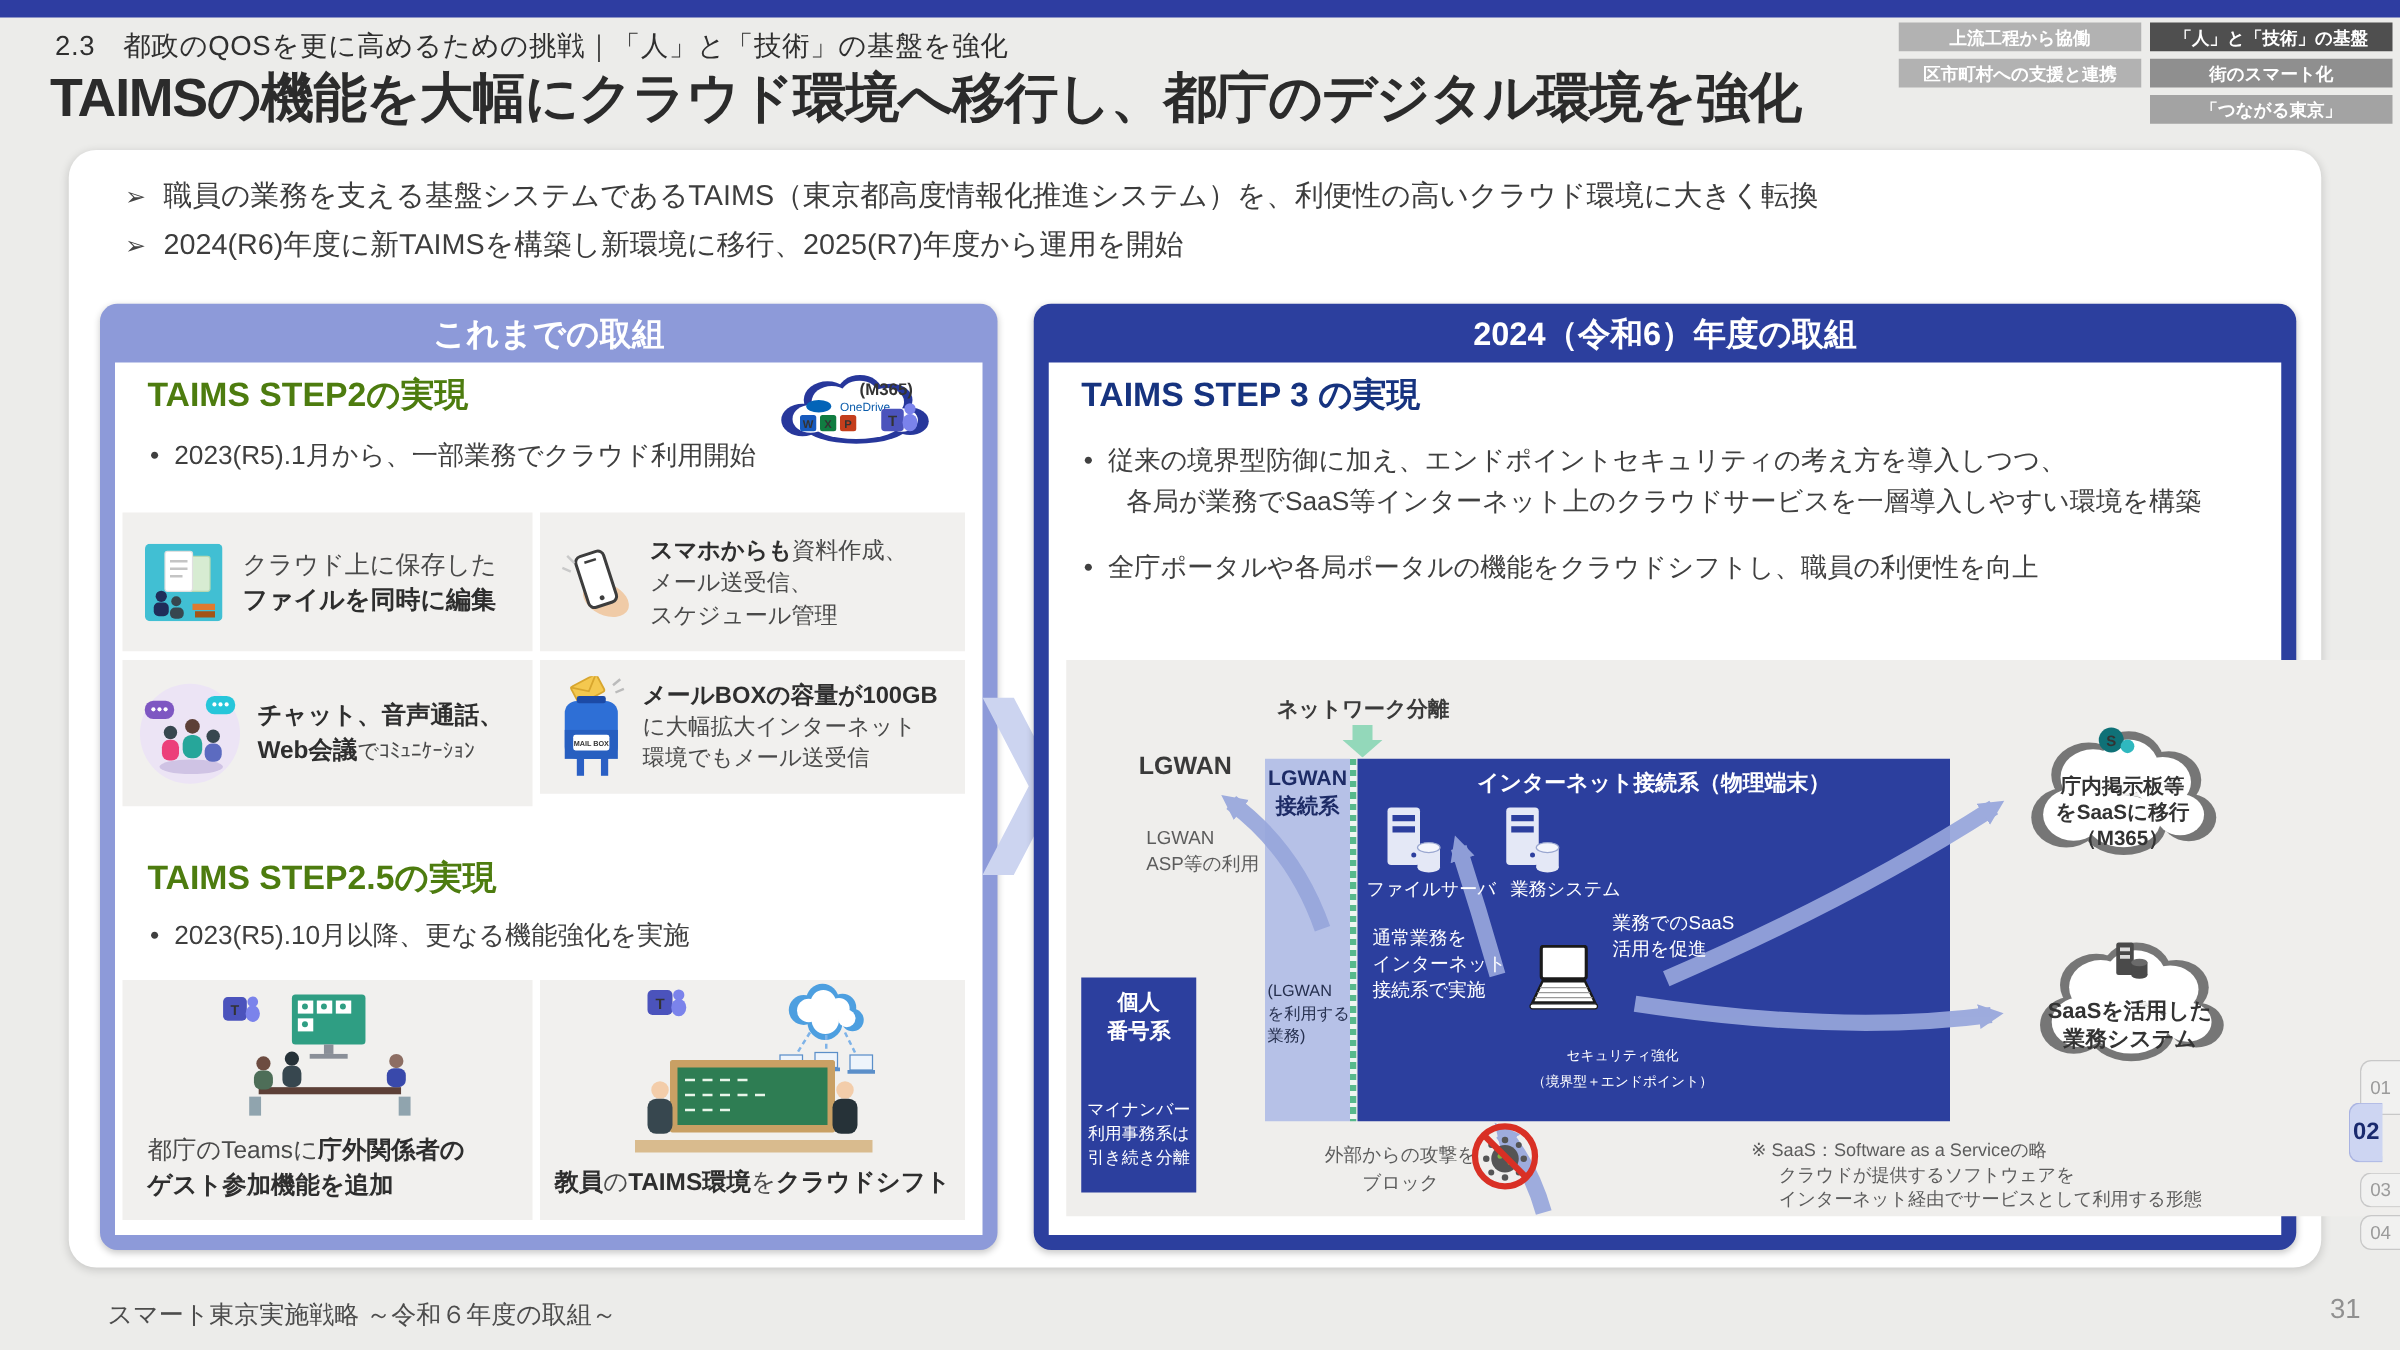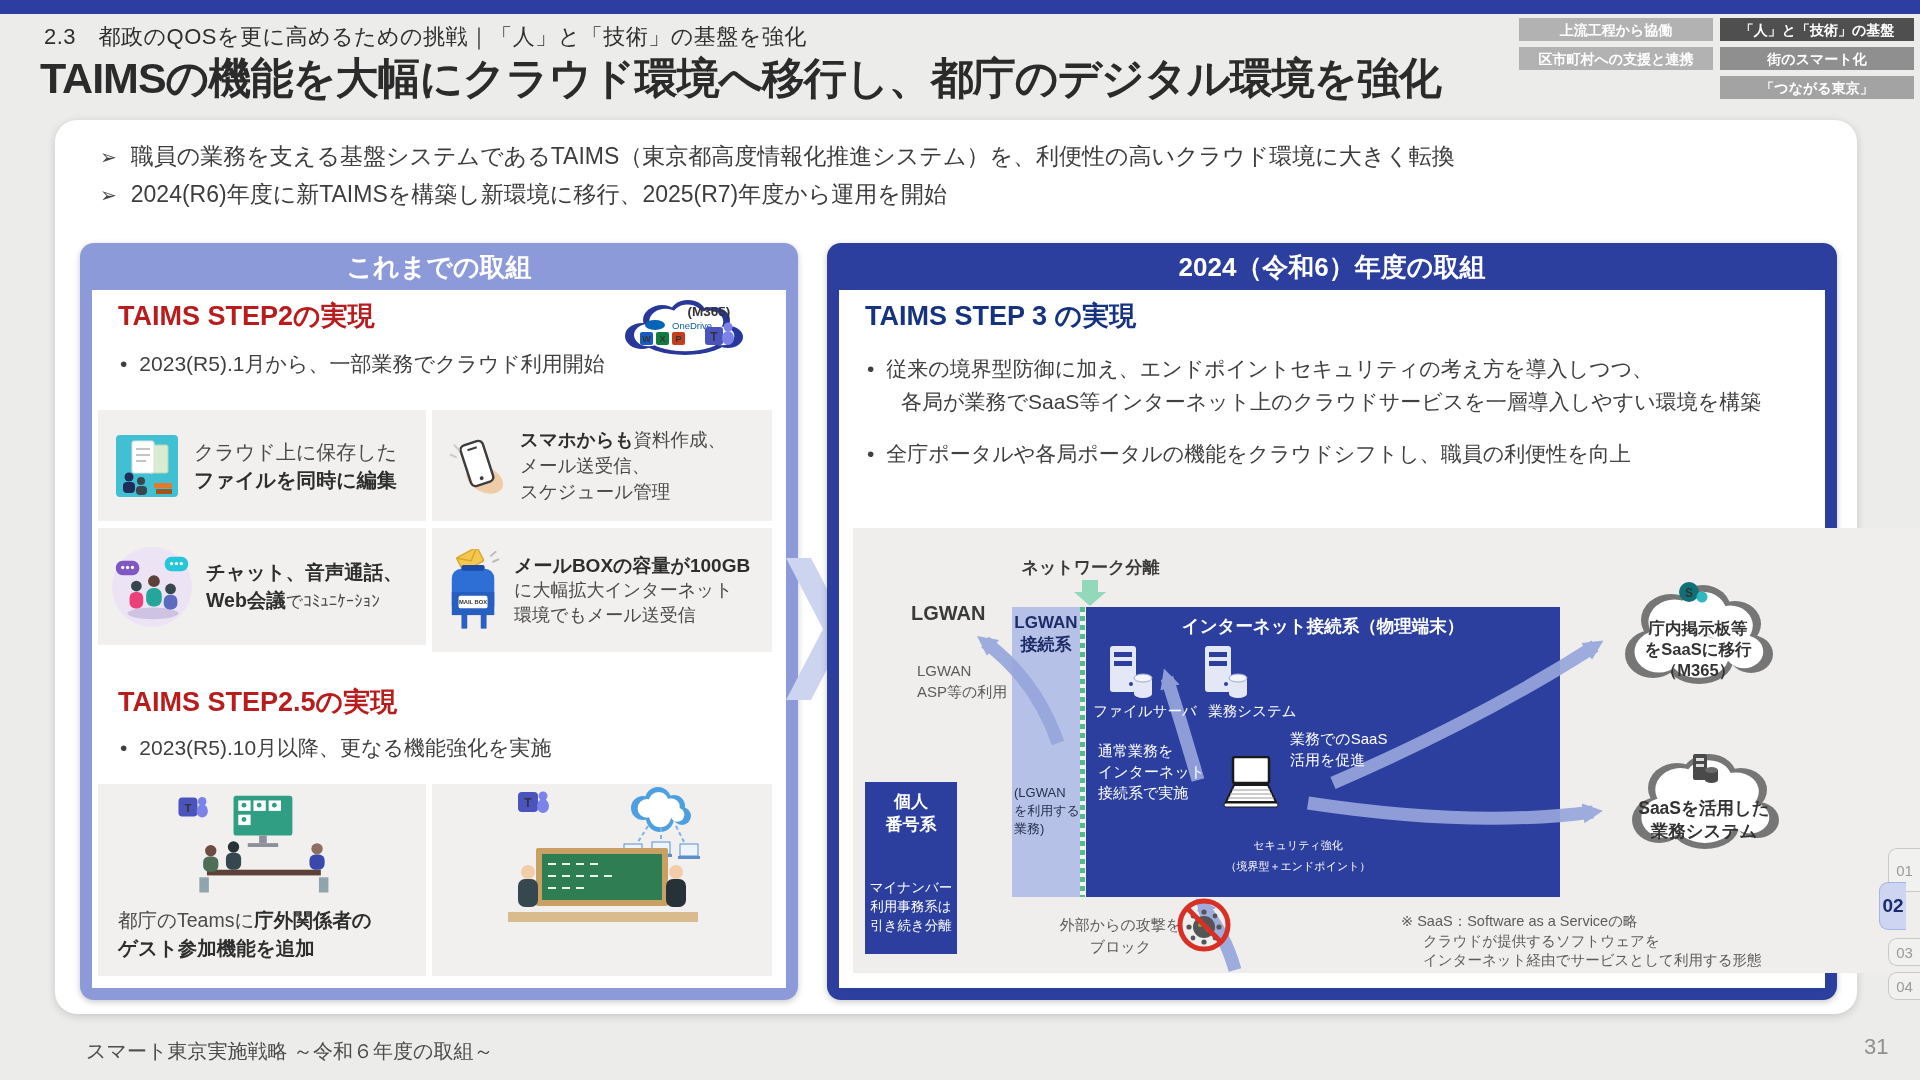--- a/index.html
+++ b/index.html
@@ -13,21 +13,21 @@
   .pagetitle{left:40px;top:50px;font-size:43px;font-weight:700;color:#2b2b2b;letter-spacing:-1px;}
   .badge{height:23px;line-height:24px;width:194px;text-align:center;color:#fff;font-size:14px;font-weight:700;}
   .maincard{left:55px;top:120px;width:1802px;height:894px;background:#fff;border-radius:22px;box-shadow:0 2px 8px rgba(0,0,0,.16);}
   .intro{left:100px;top:138px;font-size:23px;color:#3d3d3d;line-height:37px;}
   .intro .il::before{content:"➢";margin-right:14px;font-size:20px;color:#444;}
   .panel{border-radius:14px;box-shadow:0 2px 6px rgba(0,0,0,.22);}
   .panel-l{left:80px;top:243px;width:718px;height:757px;background:#8d9ad9;}
   .panel-r{left:827px;top:243px;width:1010px;height:757px;background:#2c3f9e;}
   .panel-head{left:0;top:0;width:100%;height:47px;line-height:49px;text-align:center;color:#fff;font-size:26px;font-weight:700;}
   .panel-body{left:12px;top:47px;right:12px;bottom:12px;background:#fff;}
-  .steph{font-size:27px;font-weight:700;color:#b91c1c;}
+  .steph{font-size:27px;font-weight:700;color:#4d7c0f;}
   .steph3{font-size:27px;font-weight:700;color:#16337f;}
   .dot::before{content:"•";margin-right:12px;}
   .gcard{position:absolute;background:#f1f0ee;display:flex;align-items:center;box-sizing:border-box;padding-left:18px;gap:16px;}
   .ct{font-size:20px;line-height:28px;color:#4a4a4a;}
   .ct .b{color:#2e2e2e;}
   .tall{position:absolute;background:#f1f0ee;}
   .diag{background:#efeeec;}
   .dg-t{position:absolute;color:#3a3a3a;}
   .wt{color:#fff;}
   .gy{color:#5c5c5c;}
@@ -157,21 +157,21 @@
             <rect x="37" y="44" width="16" height="19" rx="7" fill="#26a69a"></rect>
           <circle cx="62" cy="45" r="5.5" fill="#37474f"></circle>
             <rect x="55" y="51" width="14" height="15" rx="6" fill="#5c6bc0"></rect>
         </svg>
         <div class="ct" style="font-size:19.5px;">
           <div class="nw b">チャット、音声通話、</div>
           <div class="nw"><span class="b">Web会議</span><span style="font-size:17px;">でｺﾐｭﾆｹｰｼｮﾝ</span></div>
         </div>
       </div>
 
-      <div class="gcard" style="left:340px;top:238px;width:340px;height:124px;padding-left:14px;gap:12px;">
+      <div class="gcard" style="left:340px;top:238px;width:340px;height:107px;padding-left:14px;gap:12px;">
         <svg width="56" height="82" viewBox="0 0 58 84">
           <rect x="16" y="66" width="6" height="16" fill="#2a5fc4"></rect>
             <rect x="36" y="66" width="6" height="16" fill="#2a5fc4"></rect>
           <g transform="rotate(-28 26 12)">
             <rect x="14" y="2" width="24" height="16" rx="2" fill="#f4c84f" stroke="#d8a62e" stroke-width="1.5"></rect>
             <path d="M14,2 L26,12 L38,2" stroke="#d8a62e" fill="none" stroke-width="1.5"></path>
           </g>
           <line x1="46" y1="7" x2="52" y2="2" stroke="#bbb" stroke-width="2"></line>
           <line x1="48" y1="13" x2="55" y2="10" stroke="#bbb" stroke-width="2"></line>
           <rect x="6" y="20" width="44" height="48" rx="10" fill="#2e6fd6"></rect>
@@ -264,20 +264,23 @@
           <rect x="94" y="68" width="120" height="46" fill="#2e7d53"></rect>
           <line x1="100" y1="78" x2="150" y2="78" stroke="#e8f5e9" stroke-width="2" stroke-dasharray="8 6"></line>
           <line x1="100" y1="90" x2="170" y2="90" stroke="#e8f5e9" stroke-width="2" stroke-dasharray="8 6"></line>
           <line x1="100" y1="102" x2="140" y2="102" stroke="#e8f5e9" stroke-width="2" stroke-dasharray="8 6"></line>
           <rect x="60" y="126" width="190" height="10" fill="#d9bb8e"></rect>
           <circle cx="80" cy="86" r="7" fill="#f3cdaa"></circle>
             <rect x="70" y="93" width="20" height="28" rx="7" fill="#37474f"></rect>
           <circle cx="228" cy="86" r="7" fill="#f3cdaa"></circle>
             <rect x="218" y="93" width="20" height="28" rx="7" fill="#263238"></rect>
         </svg>
+        <div class="abs ct nw" style="left:0;top:148px;width:100%;text-align:center;font-size:19.5px;">
+          <span class="b">教員</span><span>の</span><span class="b">TAIMS環境</span><span>を</span><span class="b">クラウドシフト</span>
+        </div>
       </div>
 
     </div>
   </div>
 
   <svg class="abs" style="left:786px;top:558px;" width="62" height="142" viewBox="0 0 62 142">
     <polygon points="0,0 25,0 62,71 25,142 0,142 37,71" fill="#ccd4f0"></polygon>
   </svg>
 
   <div class="abs panel panel-r">

